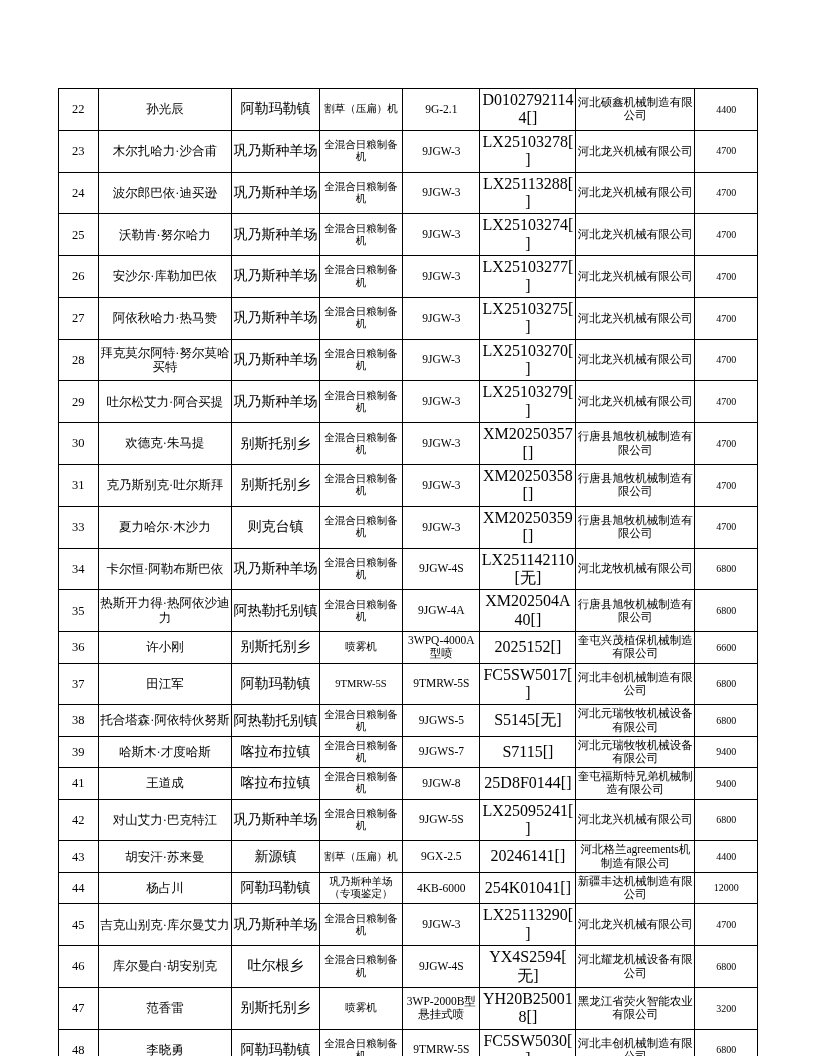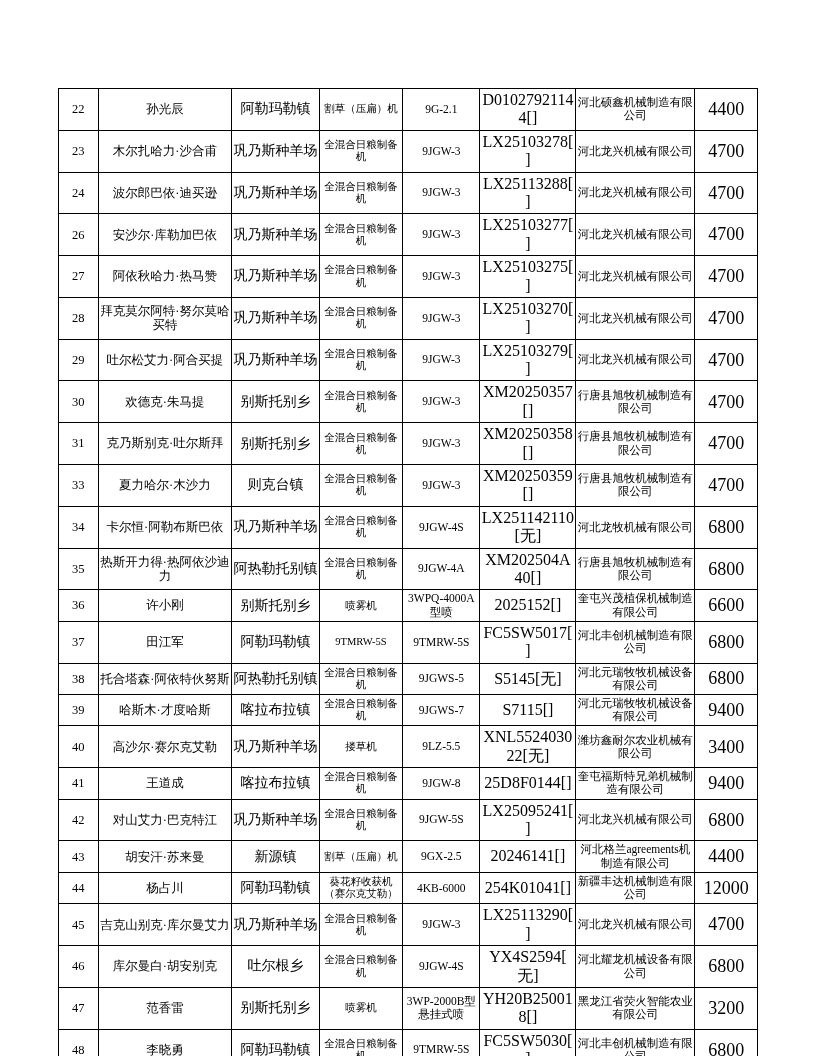--- a/index.html
+++ b/index.html
@@ -44,21 +44,21 @@
   col.c6 { width: 114px; }
   col.c7 { width: 60px; }
 
   td.idx       { font-size: 12.5px; }
   td.name      { font-size: 12.5px; }
   td.town      { font-size: 14px; }
   td.machine   { font-size: 10.5px; }
   td.model     { font-size: 11.5px; margin-top: 41px; }
   td.serial    { font-size: 16px; margin-left: 20px; }
   td.maker     { font-size: 11.5px; }
-  td.amount    { font-size: 18px; }
+  td.amount    { font-size: 10px; }
 </style>
 </head>
 <body>
 
 <div class="page">
   <table class="subsidy-table">
     <colgroup>
       <col class="c0">
         <col class="c1">
         <col class="c2">
@@ -93,20 +93,30 @@
           <td class="idx">24</td>
           <td class="name">波尔郎巴依·迪买逊</td>
           <td class="town">巩乃斯种羊场</td>
           <td class="machine">全混合日粮制备机</td>
           <td class="model">9JGW-3</td>
           <td class="serial">LX25113288[]</td>
           <td class="maker">河北龙兴机械有限公司</td>
           <td class="amount">4700</td>
         </tr>
         <tr>
+          <td class="idx">25</td>
+          <td class="name">沃勒肯·努尔哈力</td>
+          <td class="town">巩乃斯种羊场</td>
+          <td class="machine">全混合日粮制备机</td>
+          <td class="model">9JGW-3</td>
+          <td class="serial">LX25103274[]</td>
+          <td class="maker">河北龙兴机械有限公司</td>
+          <td class="amount">4700</td>
+        </tr>
+        <tr>
           <td class="idx">26</td>
           <td class="name">安沙尔·库勒加巴依</td>
           <td class="town">巩乃斯种羊场</td>
           <td class="machine">全混合日粮制备机</td>
           <td class="model">9JGW-3</td>
           <td class="serial">LX25103277[]</td>
           <td class="maker">河北龙兴机械有限公司</td>
           <td class="amount">4700</td>
         </tr>
         <tr>
@@ -223,30 +233,20 @@
           <td class="idx">39</td>
           <td class="name">哈斯木·才度哈斯</td>
           <td class="town">喀拉布拉镇</td>
           <td class="machine">全混合日粮制备机</td>
           <td class="model">9JGWS-7</td>
           <td class="serial">S7115[]</td>
           <td class="maker">河北元瑞牧牧机械设备有限公司</td>
           <td class="amount">9400</td>
         </tr>
         <tr>
-          <td class="idx">40</td>
-          <td class="name">高沙尔·赛尔克艾勒</td>
-          <td class="town">巩乃斯种羊场</td>
-          <td class="machine">搂草机</td>
-          <td class="model">9LZ-5.5</td>
-          <td class="serial">XNL552403022[无]</td>
-          <td class="maker">潍坊鑫耐尔农业机械有限公司</td>
-          <td class="amount">3400</td>
-        </tr>
-        <tr>
           <td class="idx">41</td>
           <td class="name">王道成</td>
           <td class="town">喀拉布拉镇</td>
           <td class="machine">全混合日粮制备机</td>
           <td class="model">9JGW-8</td>
           <td class="serial">25D8F0144[]</td>
           <td class="maker">奎屯福斯特兄弟机械制造有限公司</td>
           <td class="amount">9400</td>
         </tr>
         <tr>
@@ -266,21 +266,21 @@
           <td class="machine">割草（压扁）机</td>
           <td class="model">9GX-2.5</td>
           <td class="serial">20246141[]</td>
           <td class="maker">河北格兰agreements机制造有限公司</td>
           <td class="amount">4400</td>
         </tr>
         <tr>
           <td class="idx">44</td>
           <td class="name">杨占川</td>
           <td class="town">阿勒玛勒镇</td>
-          <td class="machine">葵花籽收获机（赛尔克艾勒）</td>
+          <td class="machine">巩乃斯种羊场（专项鉴定）</td>
           <td class="model">4KB-6000</td>
           <td class="serial">254K01041[]</td>
           <td class="maker">新疆丰达机械制造有限公司</td>
           <td class="amount">12000</td>
         </tr>
         <tr>
           <td class="idx">45</td>
           <td class="name">吉克山别克·库尔曼艾力</td>
           <td class="town">巩乃斯种羊场</td>
           <td class="machine">全混合日粮制备机</td>

